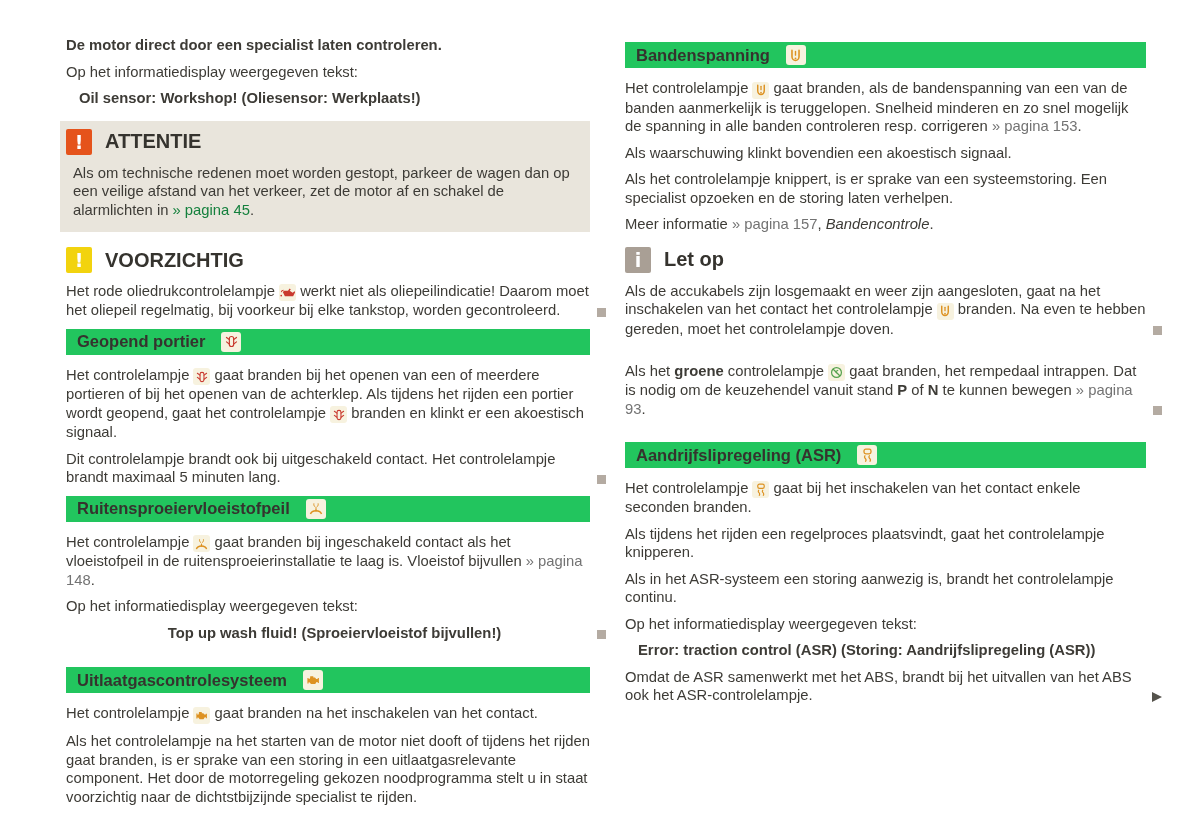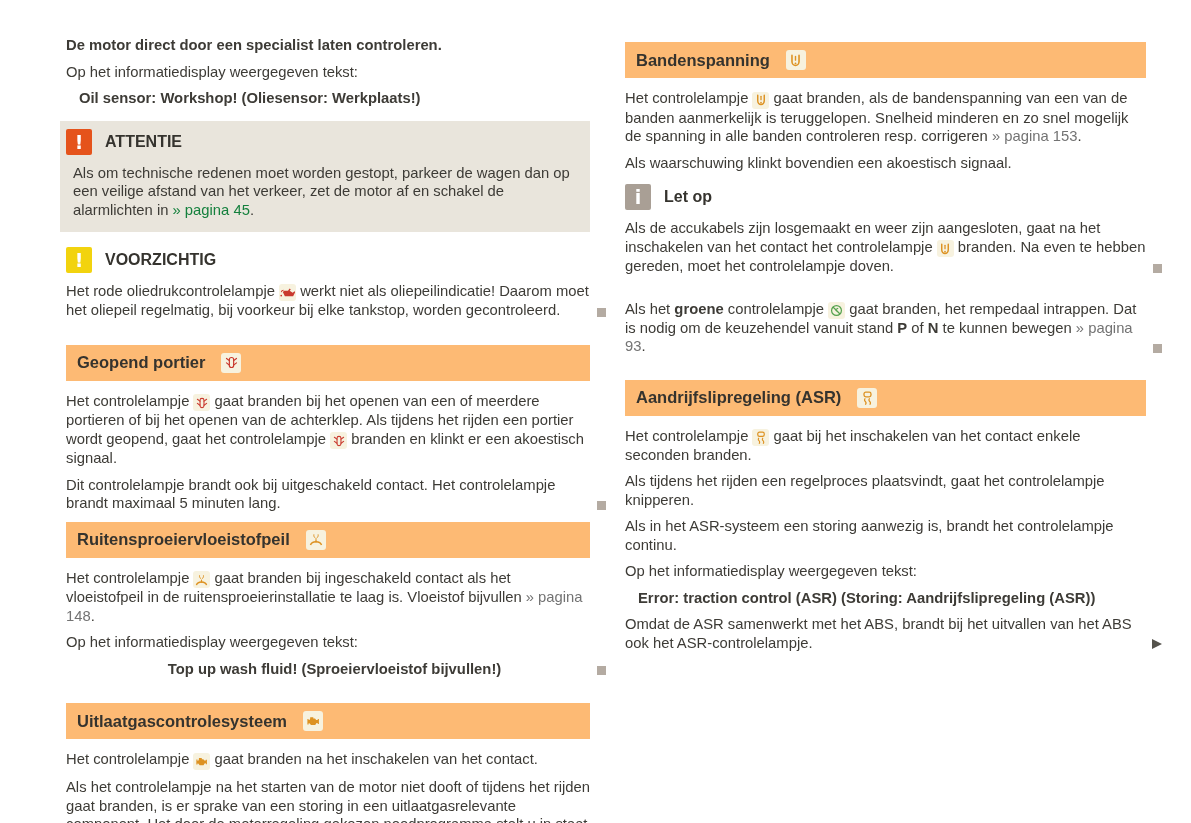--- a/index.html
+++ b/index.html
@@ -9,31 +9,31 @@
   }
   .col{position:absolute;}
   #col-left{left:66px;top:36px;width:524px;}
   #col-right{left:625px;top:42px;width:521px;}
   p{margin:0 0 8px;font-size:14.8px;line-height:18.5px;}
   .rel{position:relative;}
   .lead{font-weight:bold;}
   .display-text{font-weight:bold;padding-left:13px;}
   .mb-lg{margin-bottom:13px;}
   .secbar{
-    display:flex;align-items:center;gap:16px;background:#fdba74;height:36px;
+    display:flex;align-items:center;gap:16px;background:#22c55e;height:26px;
     padding-left:11px;margin:0 0 11px;font-size:16.5px;font-weight:bold;color:#35332e;
   }
   .htile{width:20px;height:20px;background:#f7f2df;border-radius:3px;
     display:flex;align-items:center;justify-content:center;flex:0 0 auto;}
   .itile{display:inline-flex;width:17px;height:17px;background:#f7f2df;border-radius:3px;
     align-items:center;justify-content:center;vertical-align:-3px;}
   .alertrow{display:flex;align-items:center;gap:13px;margin:0 0 9px;}
   .alerticon{width:26px;height:26px;border-radius:2px;color:#fff;font-weight:bold;font-size:19px;
     display:flex;align-items:center;justify-content:center;flex:0 0 auto;font-family:"DejaVu Sans",sans-serif;}
-  .alerttitle{font-size:16px;font-weight:bold;color:#35332e;}
+  .alerttitle{font-size:20px;font-weight:bold;color:#35332e;}
   .ic-orangebg{background:#e5531b;}
   .ic-yellowbg{background:#f2d30e;}
   .ic-graybg{background:#a99f95;font-style:normal;}
   .attention-box{background:#e9e5dc;margin:0 0 15px -6px;padding:8px 10px 11px 6px;}
   .attention-box p{margin:2px 0 2px 7px;}
   .link-green{color:#737373;}
   .link-orange{color:#15803d;}
   a.ref{text-decoration:none;cursor:pointer;}
   .mark{position:absolute;right:-16px;bottom:3px;width:9px;height:9px;background:#b4aba2;}
   .cont-arrow{position:absolute;right:-16px;bottom:3px;width:0;height:0;
@@ -58,21 +58,21 @@
       <span class="alerticon ic-orangebg">!</span>
       <span class="alerttitle">ATTENTIE</span>
     </div>
     <p><span>Als om technische redenen moet worden gestopt, parkeer de wagen dan op een veilige afstand van het verkeer, zet de motor af en schakel de alarmlichten in </span><a class="ref link-orange">» pagina 45</a><span>.</span></p>
   </div>
 
   <div class="alertrow">
     <span class="alerticon ic-yellowbg">!</span>
     <span class="alerttitle">VOORZICHTIG</span>
   </div>
-  <p class="rel" style="margin-bottom:25px;"><span>Het rode oliedrukcontrolelampje </span><span class="itile">
+  <p class="rel" style="margin-bottom:9px;"><span>Het rode oliedrukcontrolelampje </span><span class="itile">
         <svg width="15" height="13" viewBox="0 0 16 13">
           <path d="M4.5 4.5 h4 l1.8-2.2 1.2 1-1.2 1.2 3.2 2.2 2-1.6 .8.9-2.3 4.5 H5.2 L3 6 Z" fill="#c9392e"></path>
           <path d="M3.8 4.2 C2.5 4.2 1.6 5 1.4 6" fill="none" stroke="#c9392e" stroke-width="1.1"></path>
           <circle cx="1.3" cy="9.8" r=".9" fill="#c9392e"></circle>
         </svg>
       </span><span> werkt niet als oliepeilindicatie! Daarom moet het oliepeil regelmatig, bij voorkeur bij elke tankstop, worden gecontroleerd.</span><span class="mark"></span></p>
 
   <div class="secbar">
     <span>Geopend portier</span>
     <span class="htile">
@@ -145,20 +145,22 @@
       </span>
   </div>
   <p><span>Het controlelampje </span><span class="itile">
         <svg width="12" height="12" viewBox="0 0 14 14">
           <path d="M3.2 1.5 V8 a3.8 4.3 0 0 0 7.6 0 V1.5" fill="none" stroke="#dd9222" stroke-width="1.7" stroke-linecap="round"></path>
           <rect x="6.25" y="2" width="1.5" height="5.4" rx=".75" fill="#dd9222"></rect>
           <circle cx="7" cy="10.1" r="1" fill="#dd9222"></circle>
         </svg>
       </span><span> gaat branden, als de bandenspanning van een van de banden aanmerkelijk is teruggelopen. Snelheid minderen en zo snel mogelijk de spanning in alle banden controleren resp. corrigeren </span><a class="ref link-green">» pagina 153</a><span>.</span></p>
   <p>Als waarschuwing klinkt bovendien een akoestisch signaal.</p>
+  <p>Als het controlelampje knippert, is er sprake van een systeemstoring. Een specialist opzoeken en de storing laten verhelpen.</p>
+  <p class="mb-lg"><span>Meer informatie </span><a class="ref link-green">» pagina 157</a><span>, </span><span class="i">Bandencontrole</span><span>.</span></p>
 
   <div class="alertrow" style="margin-top:12px;">
     <span class="alerticon ic-graybg">i</span>
     <span class="alerttitle">Let op</span>
   </div>
   <p class="rel" style="margin-bottom:24px;"><span>Als de accukabels zijn losgemaakt en weer zijn aangesloten, gaat na het inschakelen van het contact het controlelampje </span><span class="itile">
         <svg width="12" height="12" viewBox="0 0 14 14">
           <path d="M3.2 1.5 V8 a3.8 4.3 0 0 0 7.6 0 V1.5" fill="none" stroke="#dd9222" stroke-width="1.7" stroke-linecap="round"></path>
           <rect x="6.25" y="2" width="1.5" height="5.4" rx=".75" fill="#dd9222"></rect>
           <circle cx="7" cy="10.1" r="1" fill="#dd9222"></circle>

